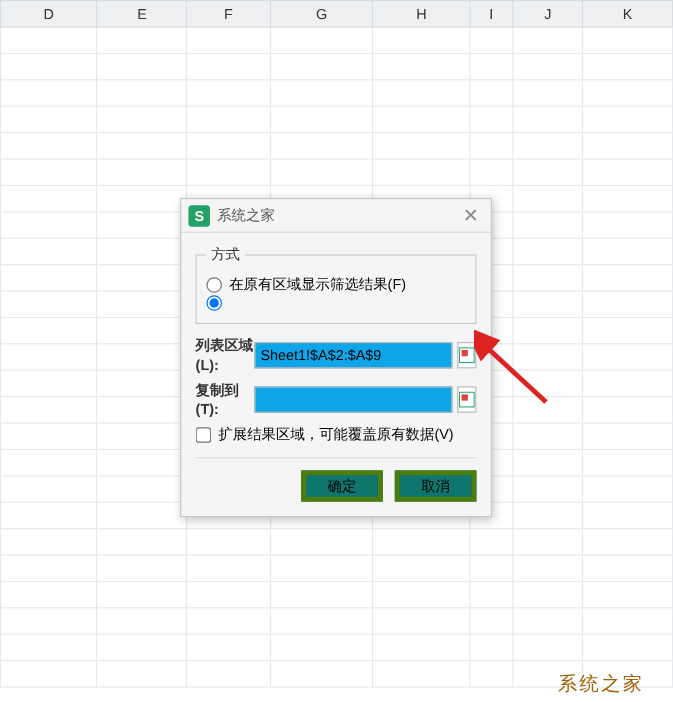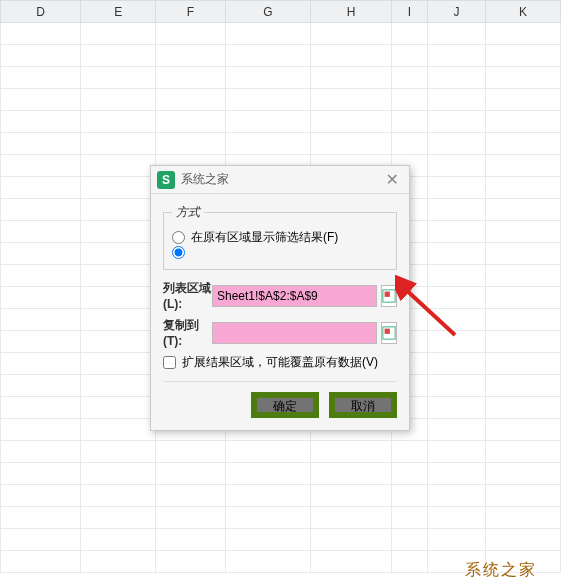--- a/index.html
+++ b/index.html
@@ -63,21 +63,21 @@
     font-size: 16px;
     cursor: pointer;
     padding: 0 4px;
   }
   .body { padding: 10px 12px 12px 12px; }
   fieldset {
     border: 1px solid #ccc;
     padding: 8px 8px 10px 8px;
     margin-bottom: 10px;
   }
-  legend { padding: 0 4px; color: #333; font-style: italic; }
+  legend { padding: 0 4px; color: #333; }
   .radio-row, .check-row {
     display: flex;
     align-items: center;
     margin: 0 0;
     gap: 6px;
   }
   .form-row {
     display: flex;
     align-items: center;
     margin: 6px 0;
@@ -87,21 +87,21 @@
     text-align: left;
     color: #333;
     font-weight: bold;
   }
   .form-row input[type=text] {
     flex: 1;
     height: 22px;
     border: 1px solid #bbb;
     padding: 0 4px;
     font-size: 12px;
-    background: #f9a8d4;
+    background: #0ea5e9;
   }
   .picker-btn {
     width: 22px; height: 22px;
     border: 1px solid #bbb;
     background: #fff;
     margin-left: 4px;
     display: flex;
     align-items: center;
     justify-content: center;
     cursor: pointer;
@@ -111,22 +111,22 @@
     display: flex;
     justify-content: flex-end;
     gap: 10px;
     border-top: 1px solid #ddd;
     padding-top: 10px;
     margin-top: 10px;
   }
   .btn {
     min-width: 68px;
     height: 26px;
-    border: 6px solid #4d7c0f;
-    background: #737373;
+    border: 4px solid #4d7c0f;
+    background: #0f766e;
     cursor: pointer;
     font-size: 12px;
   }
   .arrow {
     position: absolute;
     left: 395px; top: 275px;
     pointer-events: none;
   }
   .watermark {
     position: absolute;

